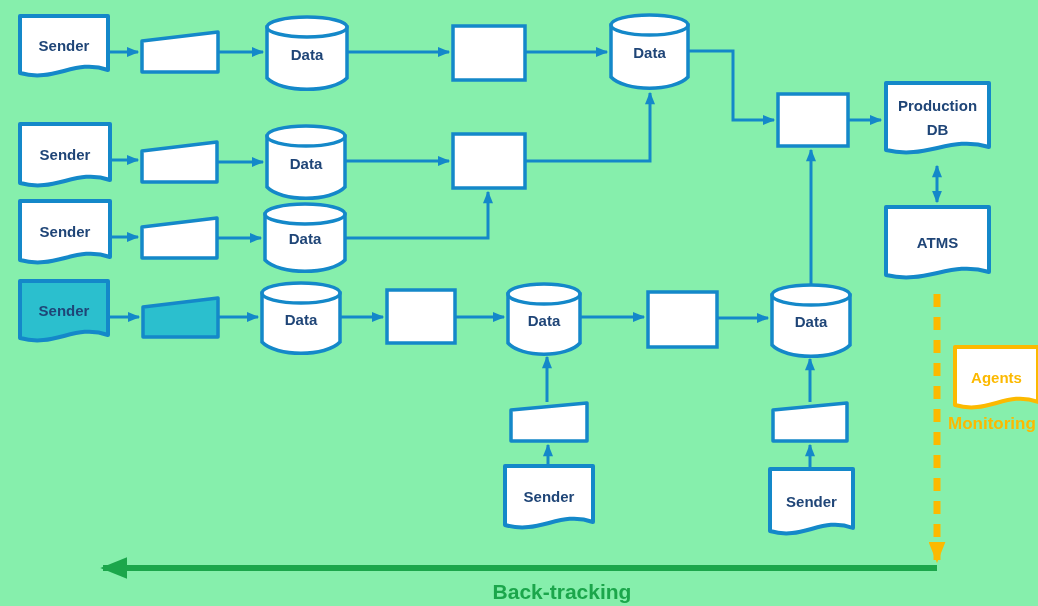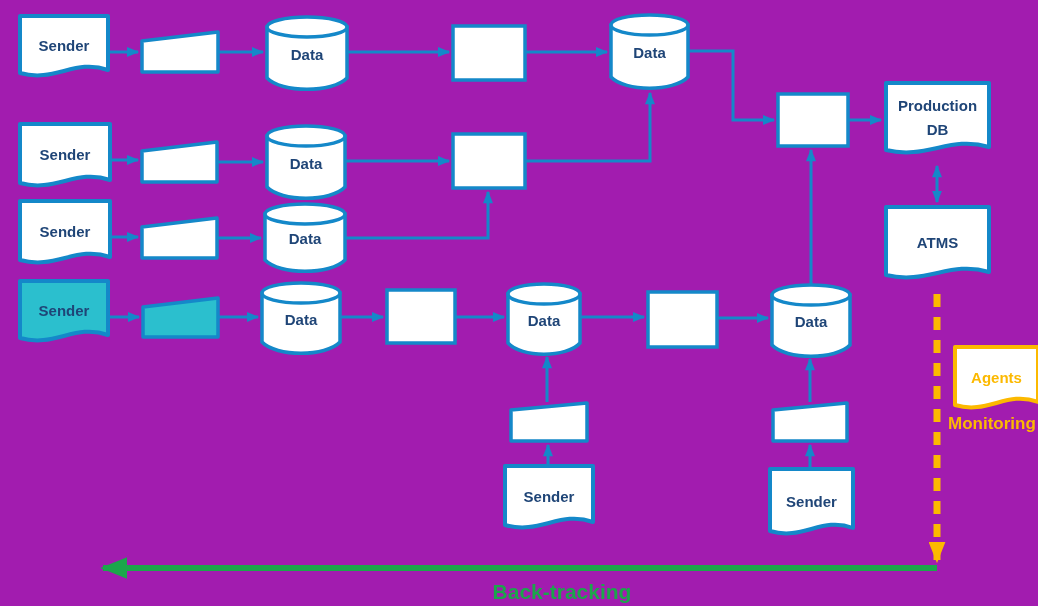--- a/index.html
+++ b/index.html
@@ -1,16 +1,16 @@
 <!DOCTYPE html>
 <html><head>
 <meta charset="utf-8">
 <style>
   html,body{margin:0;padding:0;background:#ffffff;}
-  .stage{position:relative;width:1038px;height:606px;background:#a21caf;overflow:hidden;
+  .stage{position:relative;width:1038px;height:606px;background:#86efac;overflow:hidden;
          font-family:"Liberation Sans", sans-serif;}
   svg{display:block;}
   text.node-label{font-family:"Liberation Sans", sans-serif;font-size:15px;font-weight:bold;
                   text-anchor:middle;}
   text.free-label{font-family:"Liberation Sans", sans-serif;}
   #back-tracking-label{font-size:21px;font-weight:bold;text-anchor:middle;}
   #monitoring-label{font-size:17px;font-weight:bold;text-anchor:start;}
 </style>
 </head>
 <body>

